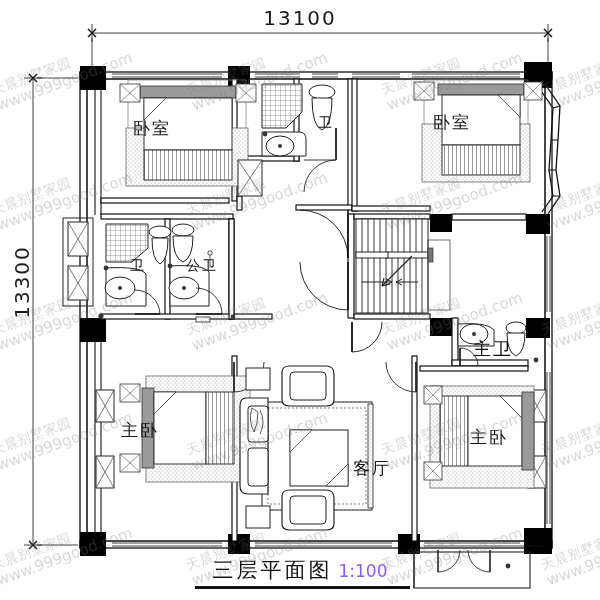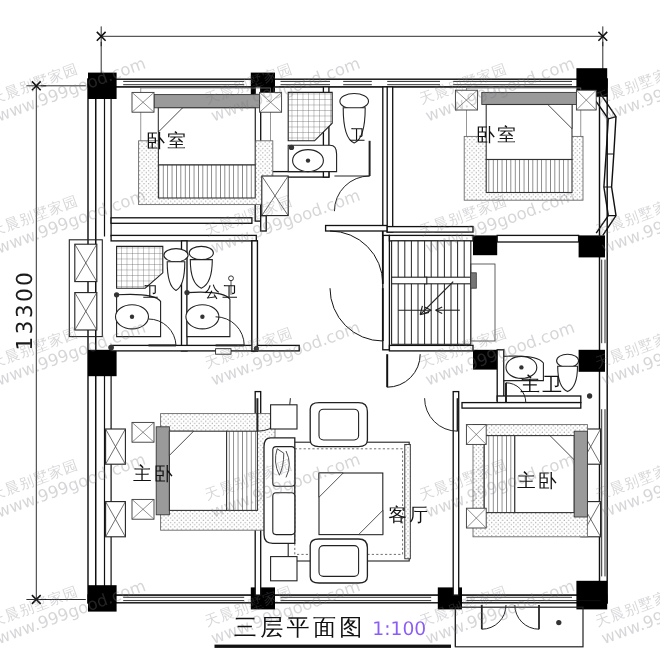--- a/index.html
+++ b/index.html
@@ -420,20 +420,21 @@
       <g>
         <circle cx="101" cy="316" r="2.6" fill="#333" stroke="none"></circle>
         <circle cx="233" cy="317" r="2.4" fill="#333" stroke="none"></circle>
         <rect x="196" y="317" width="14" height="5" fill="#fff" stroke="#222" stroke-width="0.8"></rect>
         <rect x="428" y="248" width="5" height="14" fill="#777" stroke="#333" stroke-width="0.7"></rect>
       </g>
 
     </g>
   </svg>
 
+  <div class="dim-top">13100</div>
 
   <div class="dim-left">13300</div>
 
   <div id="room-labels">
       <div class="rlabel" style="left: 128px; top: 117px; font-size: 17px; width: 48px; text-align: center;">卧室</div>
       <div class="rlabel" style="left: 302px; top: 114px; font-size: 14px; width: 48px; text-align: center;">卫</div>
       <div class="rlabel" style="left: 428px; top: 111px; font-size: 17px; width: 48px; text-align: center;">卧室</div>
       <div class="rlabel" style="left: 114px; top: 257px; font-size: 14px; width: 48px; text-align: center;">卫</div>
       <div class="rlabel" style="left: 170px; top: 257px; font-size: 14px; width: 48px; text-align: right;">公卫</div>
       <div class="rlabel" style="left: 465px; top: 337px; font-size: 18px; width: 48px; text-align: right;">主卫</div>

